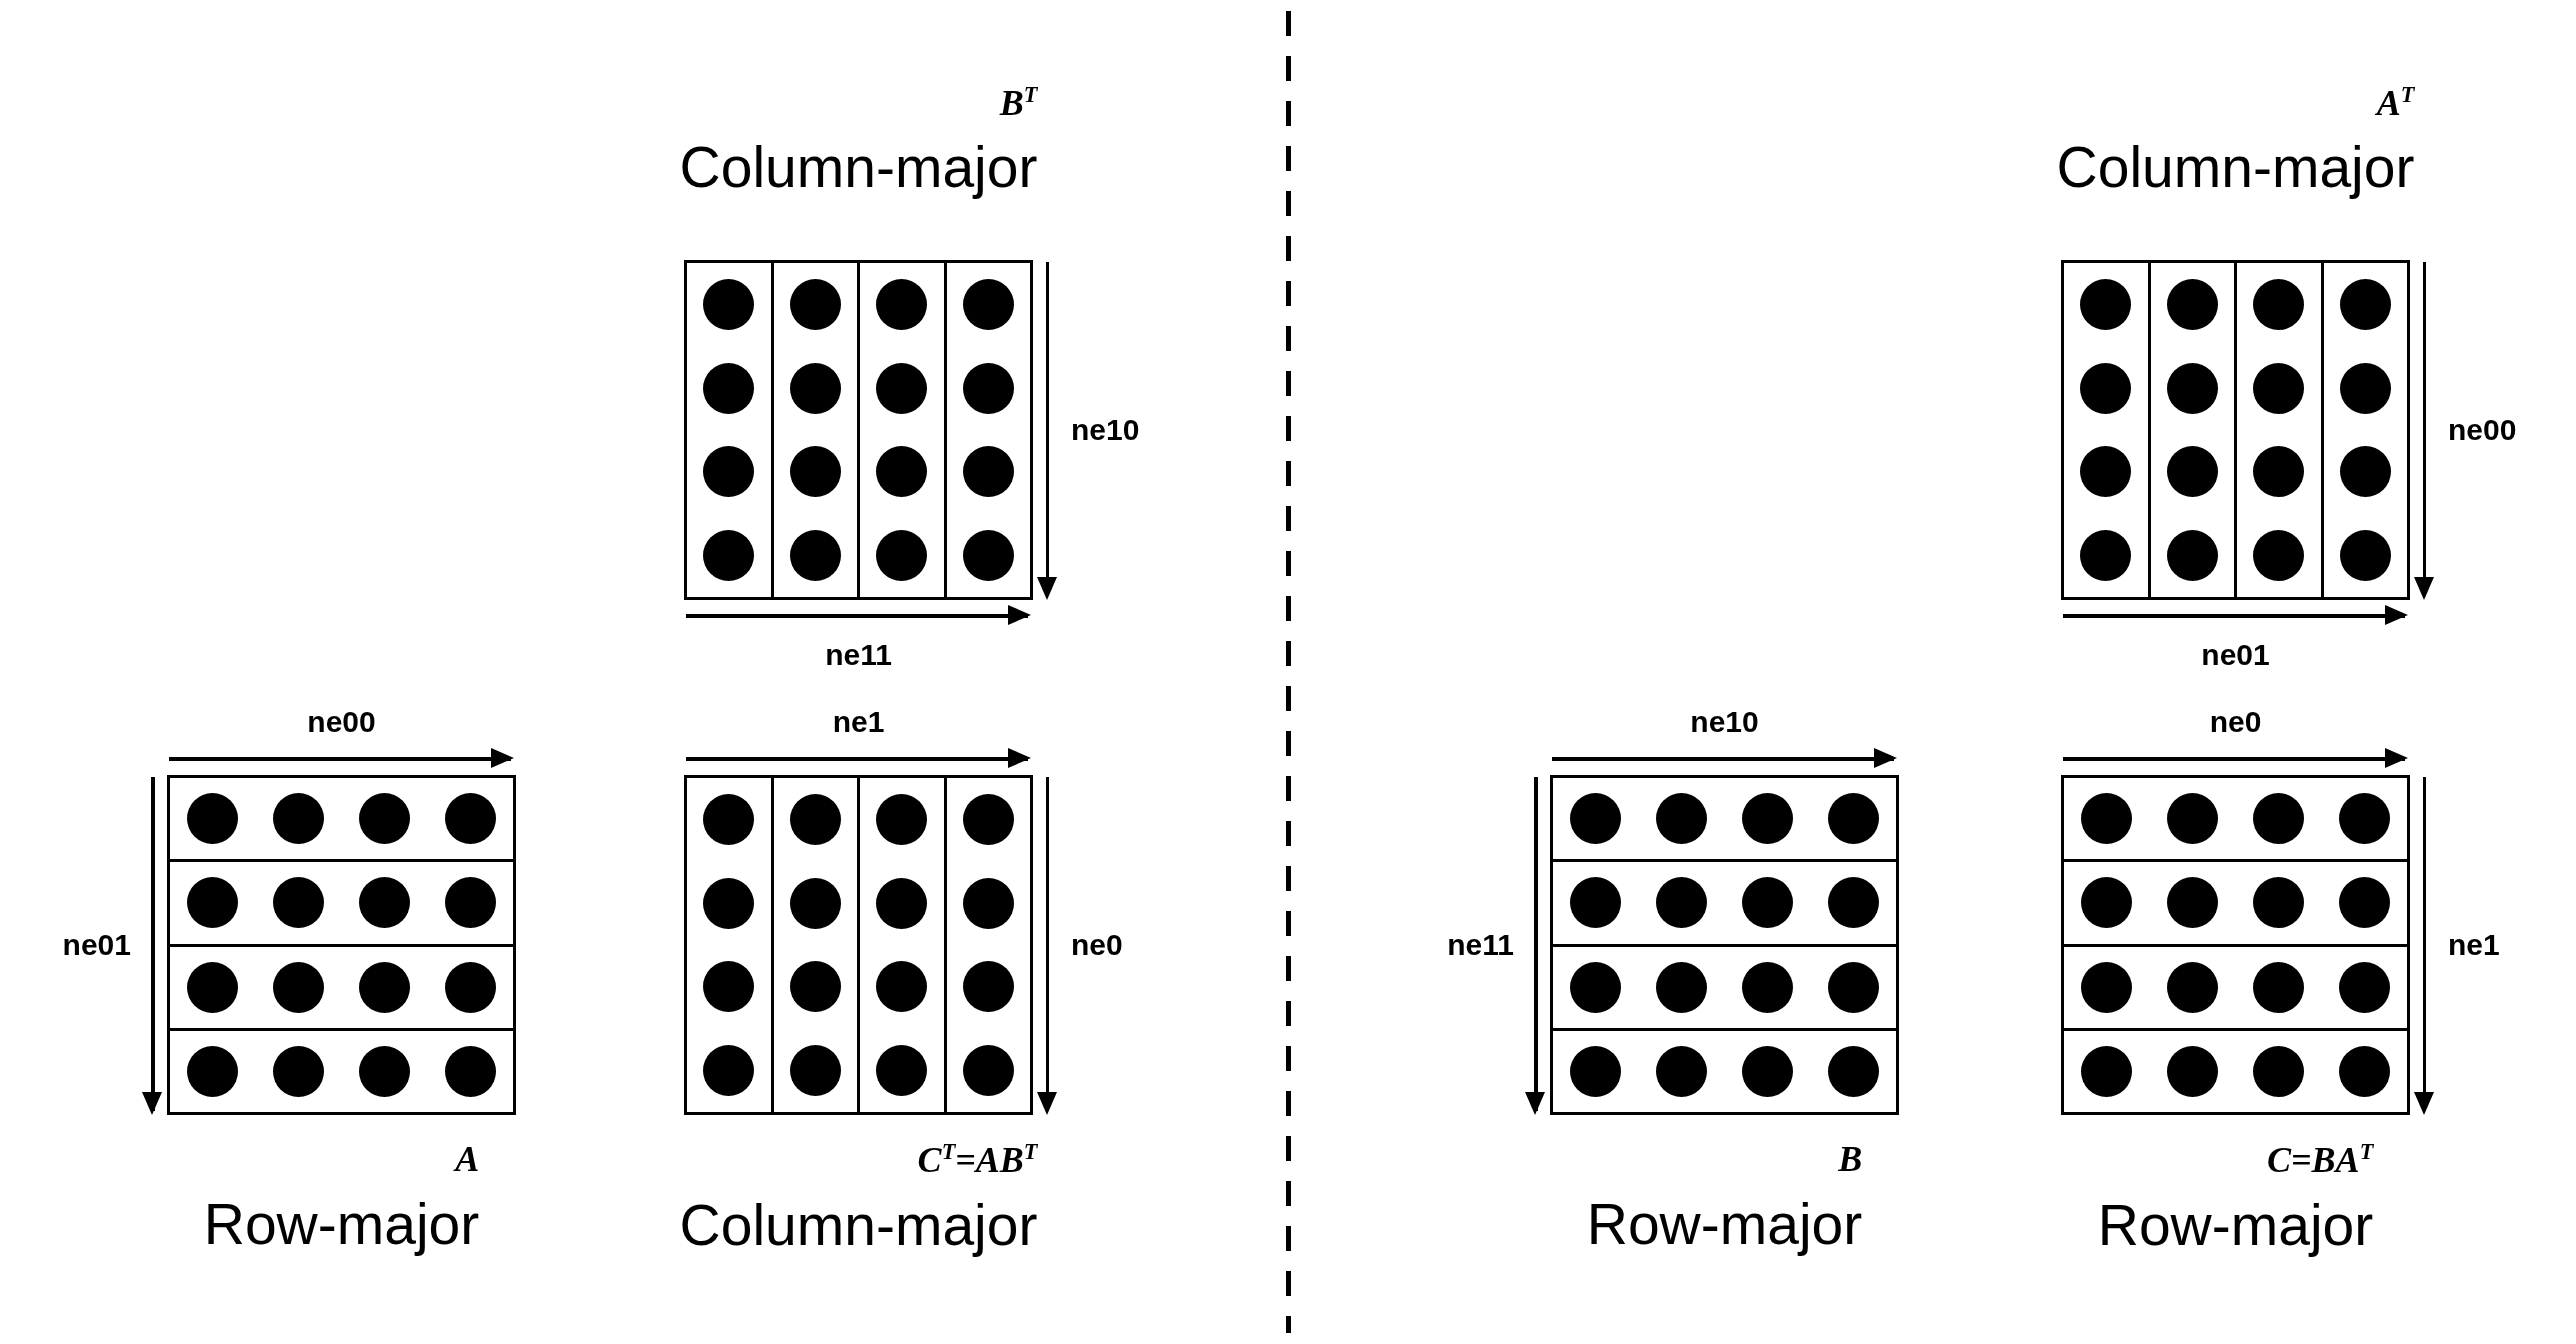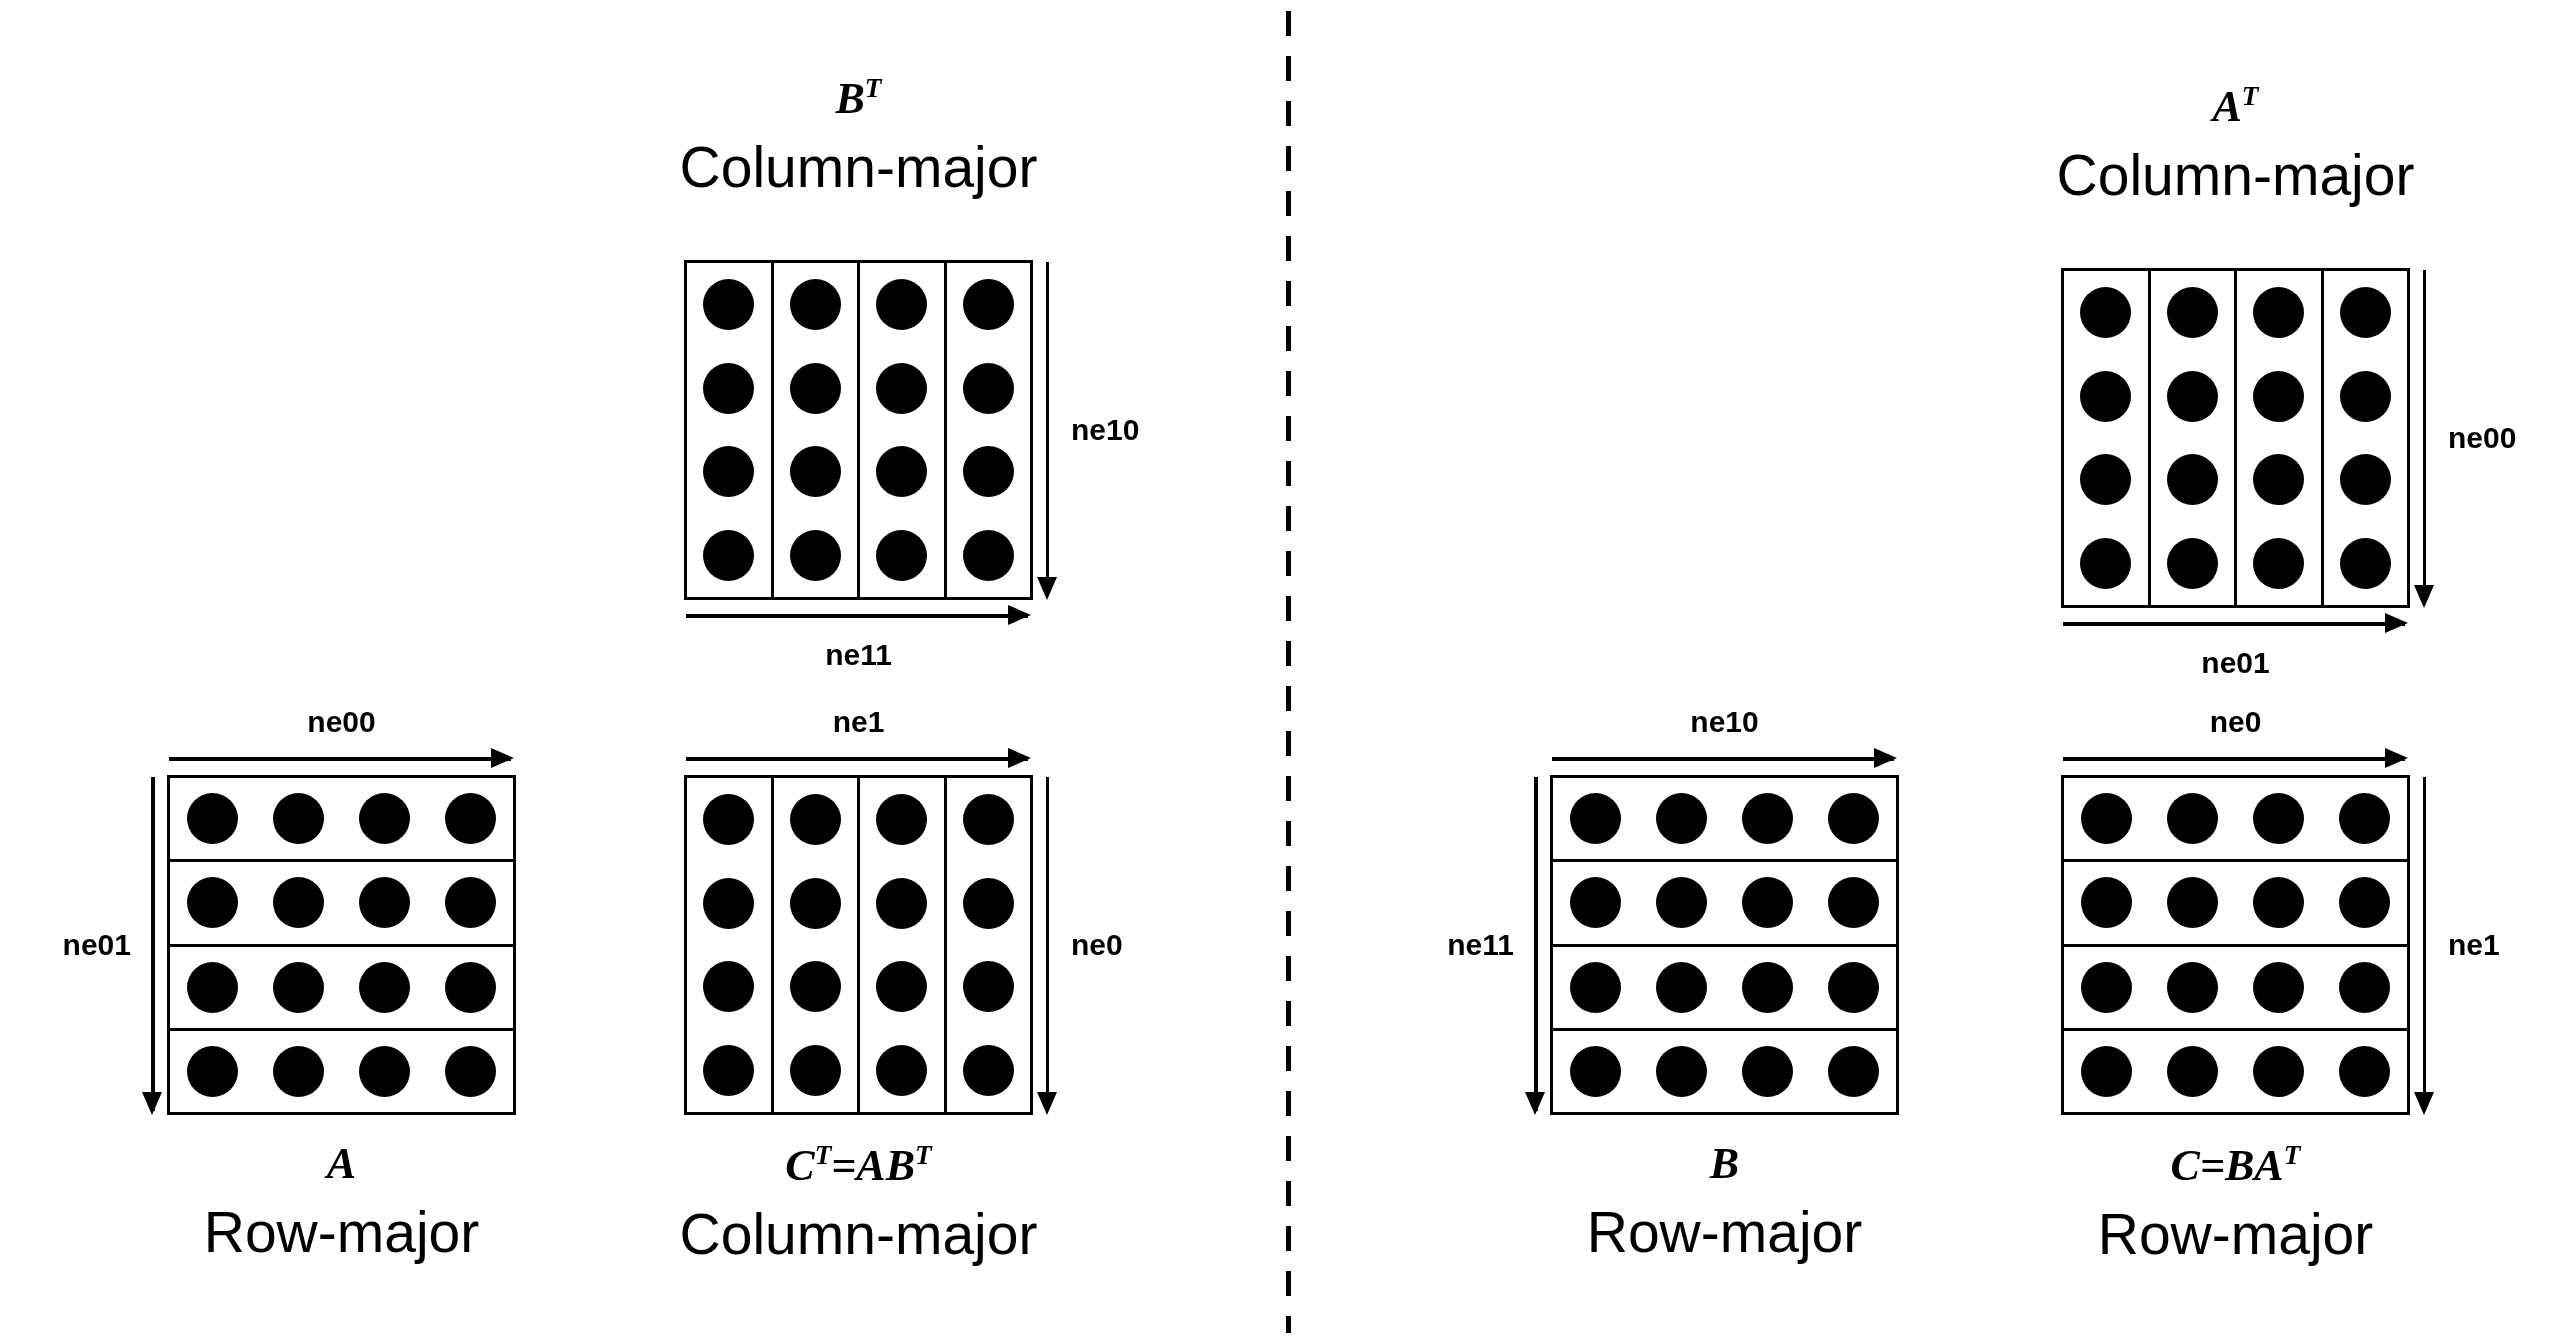--- a/index.html
+++ b/index.html
@@ -11,21 +11,21 @@
     color: var(--ink, #000000);
     font-family: "Liberation Sans", sans-serif;
     overflow: hidden;
   }
 
   
   .mblock { position: absolute; color: var(--ink, #000000); }
   #blk-bt { left:  684px; top: 260px; width: 349px; height: 340px; }
   #blk-a  { left:  167px; top: 775px; width: 349px; height: 340px; }
   #blk-ct { left:  684px; top: 775px; width: 349px; height: 340px; }
-  #blk-at { left: 2061px; top: 268px; width: 349px; height: 340px; }
+  #blk-at { left: 2061px; top: 260px; width: 349px; height: 340px; }
   #blk-b  { left: 1550px; top: 775px; width: 349px; height: 340px; }
   #blk-c  { left: 2061px; top: 775px; width: 349px; height: 340px; }
 
   
   .grid {
     position: absolute; inset: 0;
     display: flex;
     border: 3.6px solid currentColor;
     background: var(--bg, #ffffff);
     box-sizing: border-box;
@@ -85,21 +85,21 @@
     position: absolute; bottom: calc(100% + 59px); left: 50%;
     transform: translateX(-50%); text-align: center; white-space: nowrap;
   }
   .title-below {
     position: absolute; top: calc(100% + 25px); left: 50%;
     transform: translateX(-50%); text-align: center; white-space: nowrap;
   }
   .math {
     font-family: "Liberation Serif", serif;
     font-style: italic; font-weight: 700;
-    font-size: 44px; line-height: 1.1;
+    font-size: 36px; line-height: 1.1; text-align: right;
   }
   .math sup { font-size: 0.62em; }
   .laylbl {
     font-family: "Liberation Sans", sans-serif;
     font-style: normal; font-weight: 500;
     font-size: 57px; line-height: 1.15; margin-top: 12px;
   }
 
   
   .divider {

